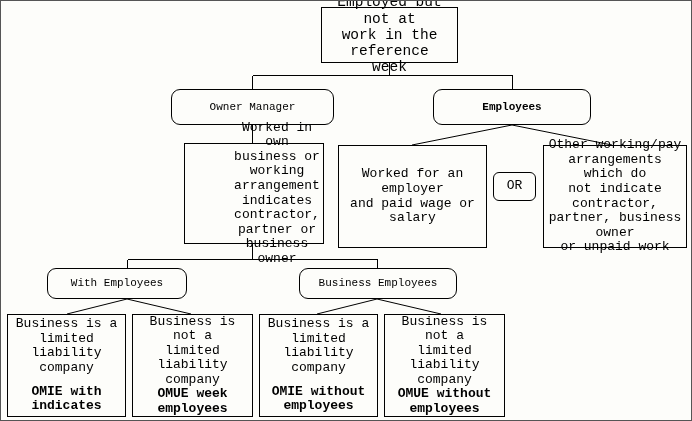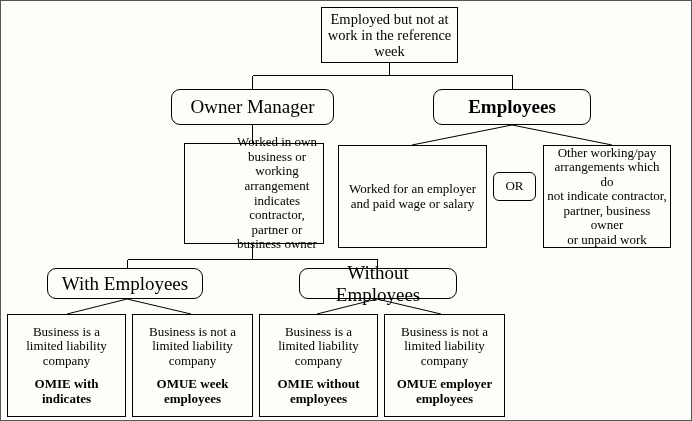--- a/index.html
+++ b/index.html
@@ -9,21 +9,21 @@
     background: #ffffff;
   }
   #canvas {
     position: relative;
     width: 692px;
     height: 421px;
     background: #fdfdfa;
     border: 1px solid #555555;
     box-sizing: border-box;
     overflow: hidden;
-    font-family: Liberation Serif, serif;
+    font-family: Liberation Mono, monospace;
     color: #000000;
   }
   .node {
     position: absolute;
     box-sizing: border-box;
     border: 1px solid #000000;
     background: #fdfdfa;
     display: flex;
     flex-direction: column;
     align-items: center;
@@ -37,21 +37,21 @@
   .node.rounded-sm { border-radius: 6px; }
   .node .txt {
     display: block;
     white-space: pre-line;
     padding: 0 3px;
   }
   .t-normal { font-weight: normal; }
   .t-bold { font-weight: bold; }
   .fs13 { font-size: 13px; }
   .fs14 { font-size: 14.5px; }
-  .fs15 { font-size: 19px; }
+  .fs15 { font-size: 11px; }
   .gap { height: 9px; }
   svg.links {
     position: absolute;
     left: 0;
     top: 0;
     width: 692px;
     height: 421px;
     z-index: 1;
     pointer-events: none;
   }
@@ -118,34 +118,34 @@
 
   <div class="node rect fs13" style="left:337px; top:144px; width:149px; height:103px;">
     <span class="txt t-normal">Worked for an employer
 and paid wage or salary</span>
   </div>
 
   <div class="node rounded-sm fs13" style="left:492px; top:171px; width:43px; height:29px;">
     <span class="txt t-normal">OR</span>
   </div>
 
-  <div class="node rect fs13" style="left:542px; top:144px; width:128px; height:103px;">
+  <div class="node rect fs13" style="left:542px; top:144px; width:144px; height:103px;">
     <span class="txt t-normal">Other working/pay
 arrangements which do
 not indicate contractor,
 partner, business owner
 or unpaid work</span>
   </div>
 
-  <div class="node rounded fs15" style="left:46px; top:267px; width:156px; height:31px;text-align:center;">
+  <div class="node rounded fs15" style="left:46px; top:267px; width:140px; height:31px;text-align:center;">
     <span class="txt t-normal">With Employees</span>
   </div>
 
   <div class="node rounded fs15" style="left:298px; top:267px; width:158px; height:31px;">
-    <span class="txt t-normal">Without Employees</span>
+    <span class="txt t-normal">Business Employees</span>
   </div>
 
   <div class="node rect fs13" style="left:6px; top:313px; width:119px; height:103px;">
     <span class="txt t-normal">Business is a
 limited liability
 company</span>
     <span class="gap"></span>
     <span class="txt t-bold">OMIE with
 indicates</span>
   </div>
@@ -166,17 +166,17 @@
     <span class="gap"></span>
     <span class="txt t-bold">OMIE without
 employees</span>
   </div>
 
   <div class="node rect fs13" style="left:383px; top:313px; width:121px; height:103px;">
     <span class="txt t-normal">Business is not a
 limited liability
 company</span>
     <span class="gap"></span>
-    <span class="txt t-bold">OMUE employer
+    <span class="txt t-bold">OMUE without
 employees</span>
   </div>
 
 </div>
 
 </body></html>

